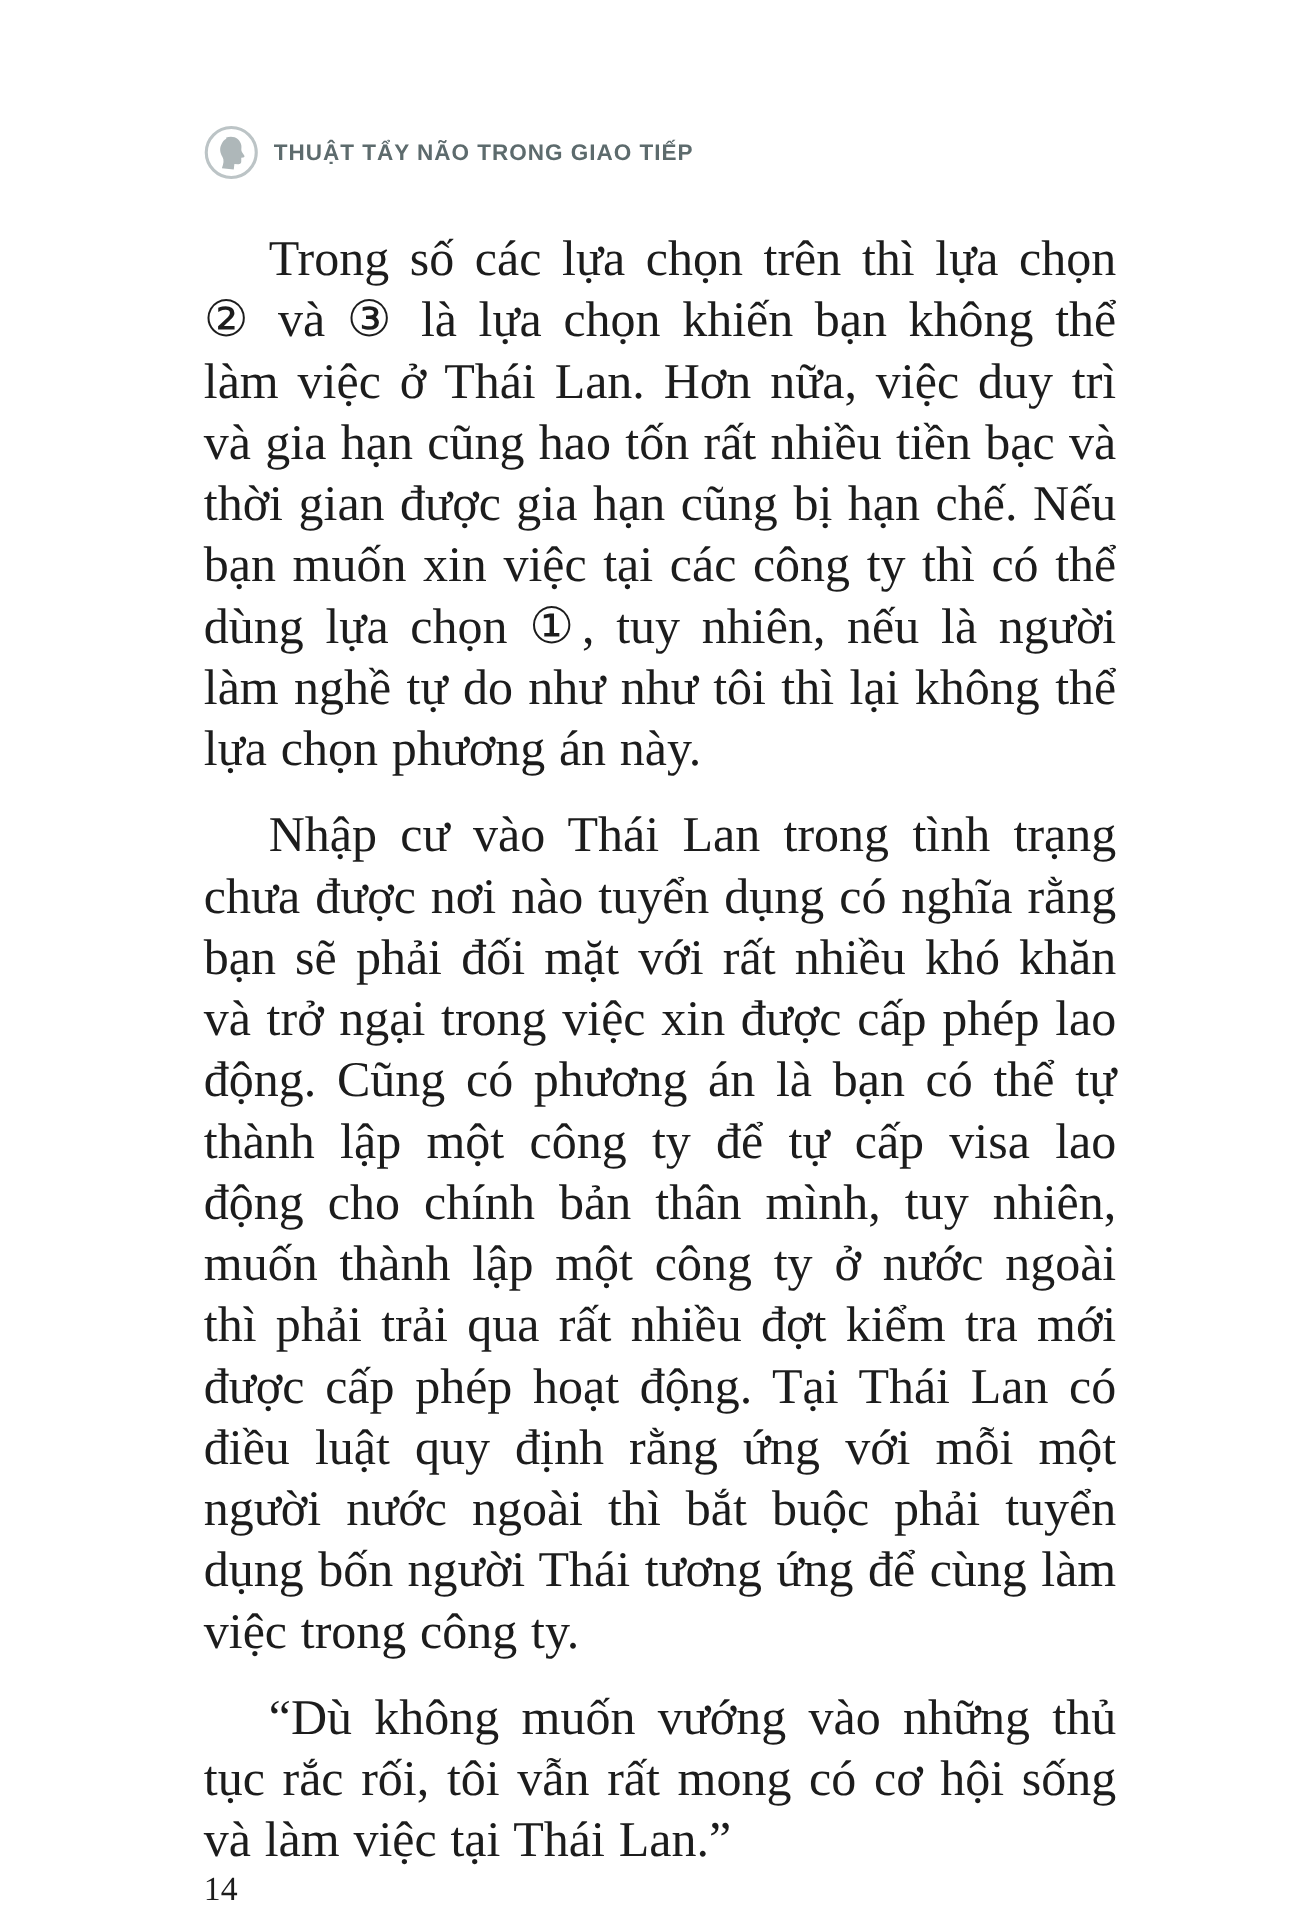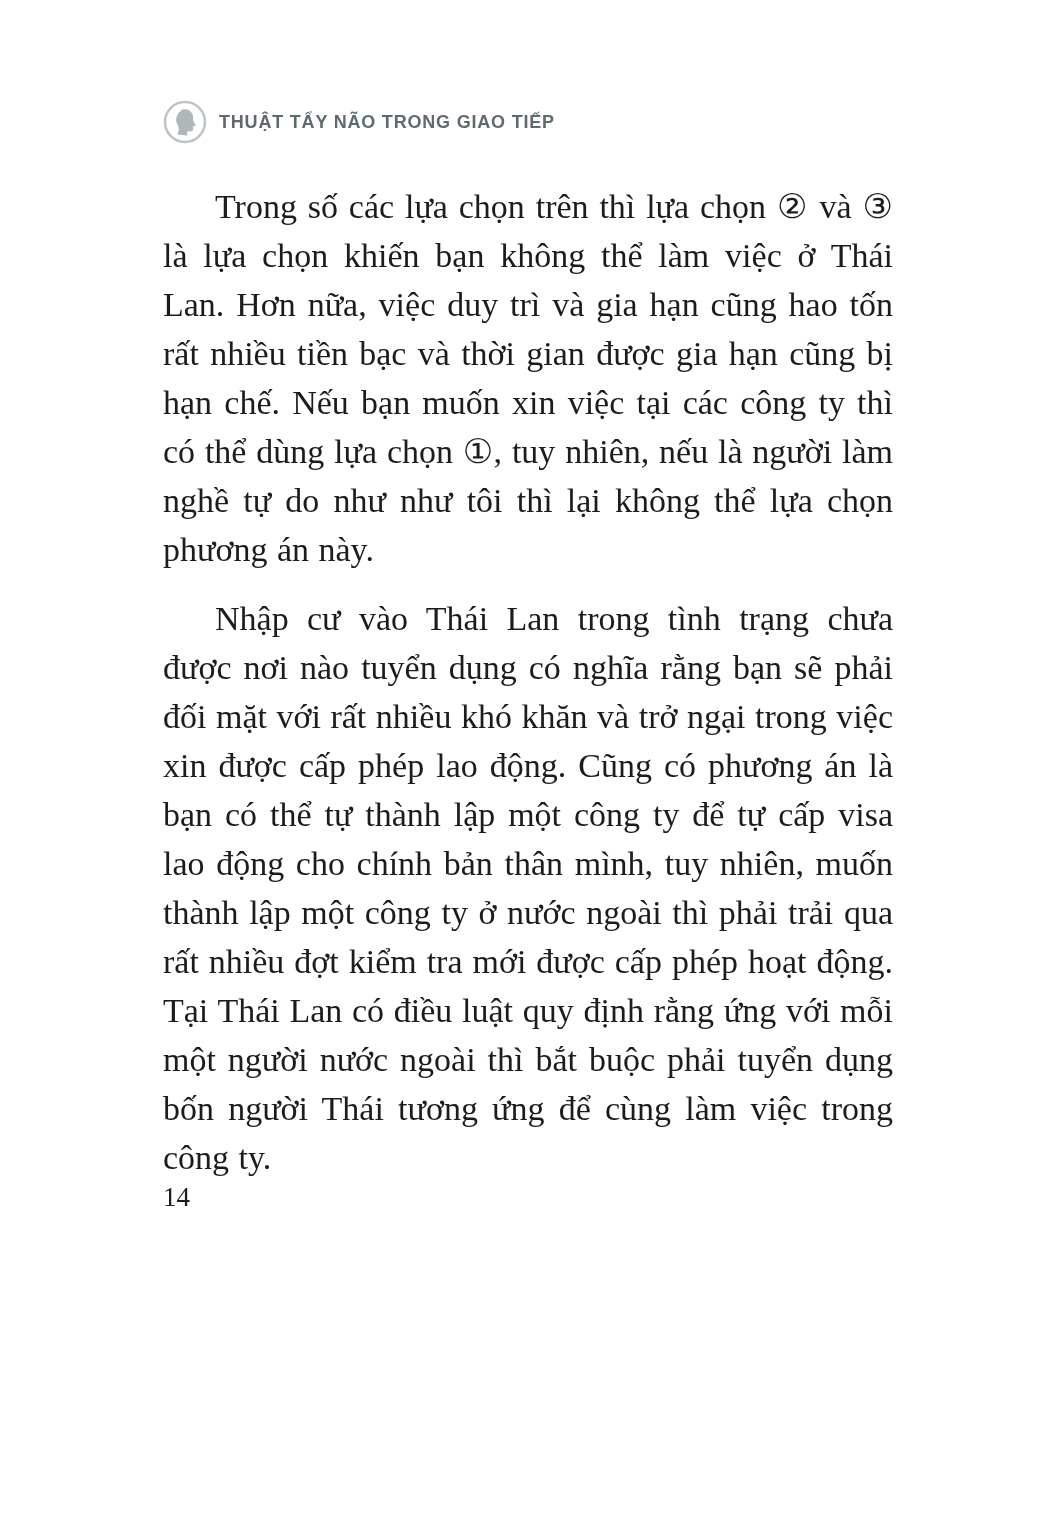--- a/index.html
+++ b/index.html
@@ -46,21 +46,21 @@
     color: #5d6b6d;
     white-space: nowrap;
   }
 
   .body-text {
     font-family: "Liberation Serif", serif;
     color: #1c1c1c;
   }
 
   .para {
-    font-size: 34px;
+    font-size: 40px;
     line-height: 49px;
     text-align: justify;
     text-indent: 52px;
     margin-bottom: 20px;
     word-spacing: 1px;
   }
 
   .para:last-of-type {
     margin-bottom: 0;
   }
@@ -81,18 +81,19 @@
       <svg class="header-icon" viewBox="0 0 44 44" xmlns="http://www.w3.org/2000/svg" aria-hidden="true">
         <circle cx="22" cy="22" r="20" fill="none" stroke="#bcc4c6" stroke-width="2.5"></circle>
         <path d="M18 10 c6 -2 11 1 12 6 c0.5 2.5 -0.5 4 0.8 6 l1.6 2.4 c0.5 0.8 0.1 1.5 -0.9 1.6 l-1.5 0.2 l0 3 c0 1.5 -1 2.3 -2.5 2.2 l-3 -0.3 l-0.5 4.5 l-9.5 -1 c1.5 -4 1.8 -6.5 0.5 -9 c-1.8 -3.4 -2.6 -6.6 -1 -9.9 c1 -2.2 2.2 -3.9 4 -4.7 z" fill="#aeb7b9"></path>
       </svg>
       <div class="header-title">THUẬT TẨY NÃO TRONG GIAO TIẾP</div>
     </div>
 
     <div class="body-text">
       <p class="para">Trong số các lựa chọn trên thì lựa chọn ② và ③ là lựa chọn khiến bạn không thể làm việc ở Thái Lan. Hơn nữa, việc duy trì và gia hạn cũng hao tốn rất nhiều tiền bạc và thời gian được gia hạn cũng bị hạn chế. Nếu bạn muốn xin việc tại các công ty thì có thể dùng lựa chọn ①,  tuy nhiên, nếu là người làm nghề tự do như như tôi thì lại không thể lựa chọn phương án này.</p>
       <p class="para">Nhập cư vào Thái Lan trong tình trạng chưa được nơi nào tuyển dụng có nghĩa rằng bạn sẽ phải đối mặt với rất nhiều khó khăn và trở ngại trong việc xin được cấp phép lao động. Cũng có phương án là bạn có thể tự thành lập một công ty để tự cấp visa lao động cho chính bản thân mình, tuy nhiên, muốn thành lập một công ty ở nước ngoài thì phải trải qua rất nhiều đợt kiểm tra mới được cấp phép hoạt động. Tại Thái Lan có điều luật quy định rằng ứng với mỗi một người nước ngoài thì bắt buộc phải tuyển dụng bốn người Thái tương ứng để cùng làm việc trong công ty.</p>
+      <p class="para">“Dù không muốn vướng vào những thủ tục rắc rối, tôi vẫn rất mong có cơ hội sống và làm việc tại Thái Lan.”</p>
     </div>
 
     <div class="page-number">14</div>
 
   </div>
 </div>
 
 </body></html>

